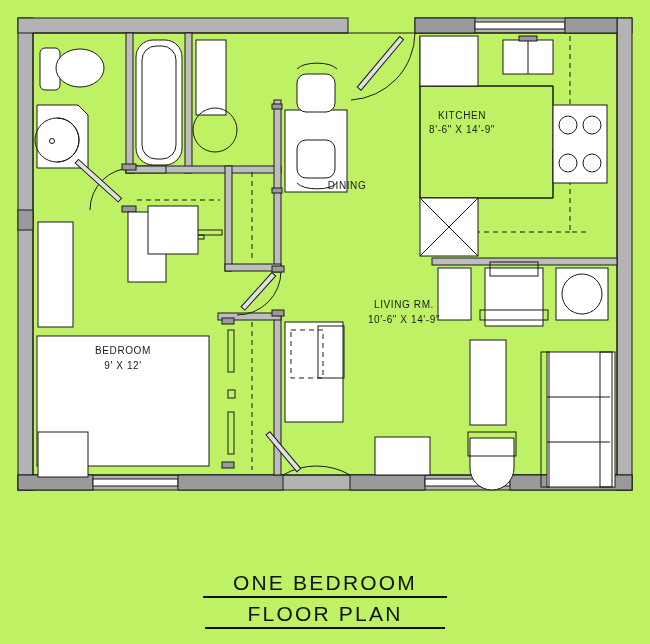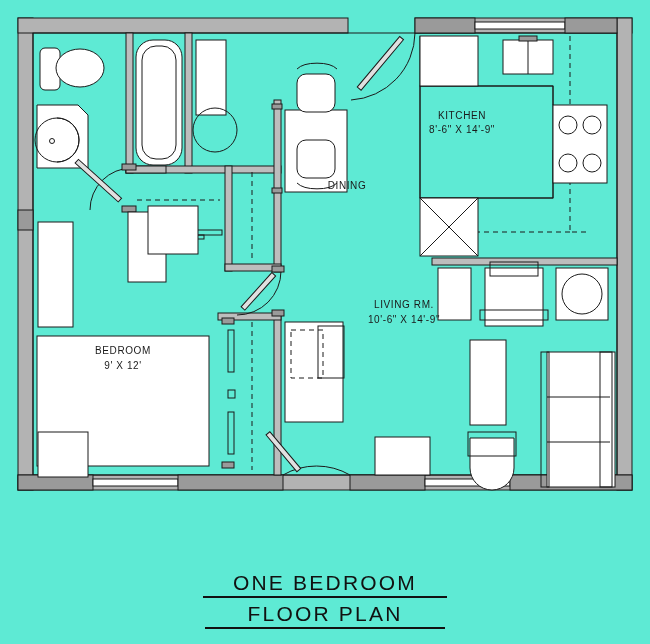--- a/index.html
+++ b/index.html
@@ -11,21 +11,21 @@
   body {
     width: 650px;
     height: 644px;
     overflow: hidden;
     font-family: "Liberation Sans", sans-serif;
   }
   #plan-root {
     position: relative;
     width: 650px;
     height: 644px;
-    background: #5eead4;
+    background: #bef264;
   }
   #floorplan-svg {
     position: absolute;
     left: 0;
     top: 0;
     width: 650px;
     height: 644px;
     display: block;
   }
   .room-label {

